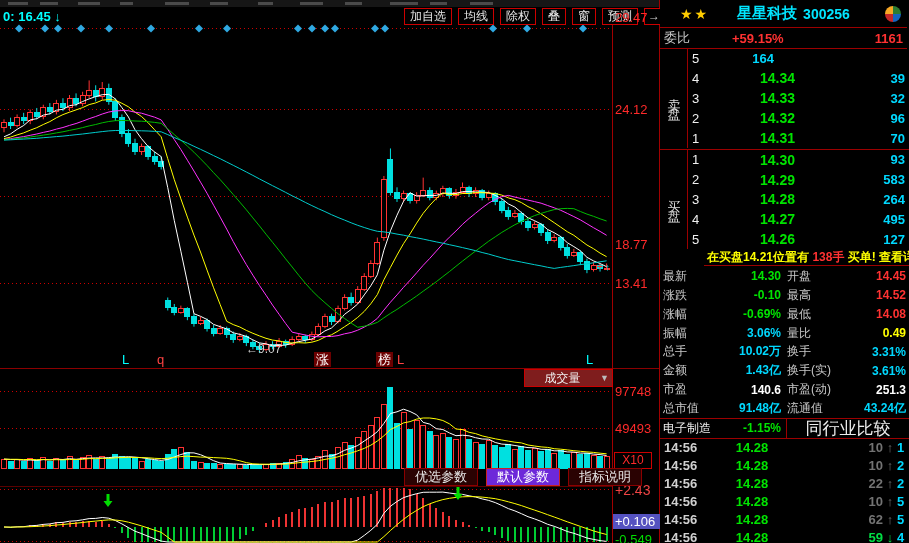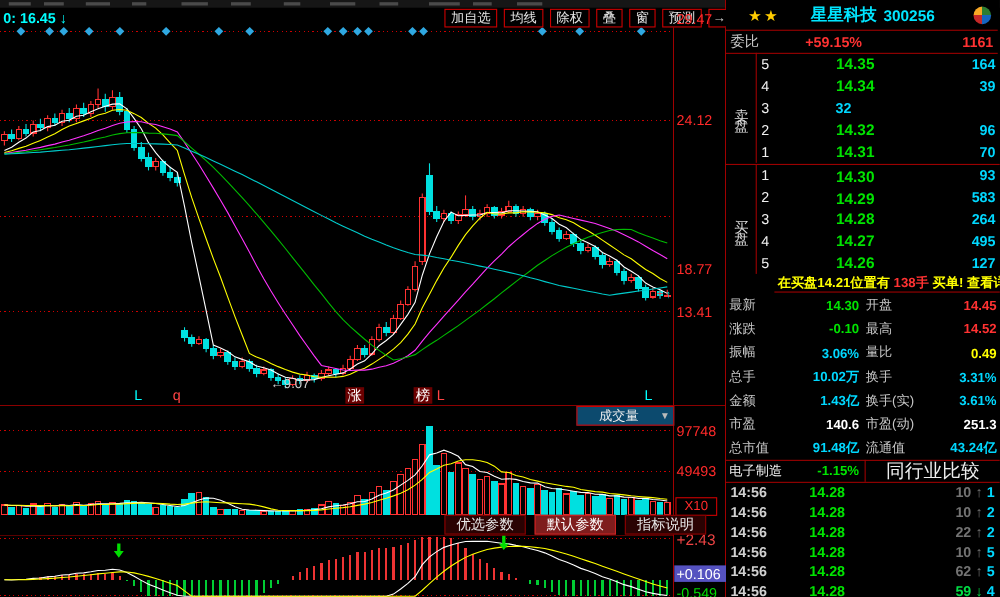--- a/index.html
+++ b/index.html
@@ -21,28 +21,28 @@
   #axis-col{position:absolute;left:613px;top:0;width:46px;height:543px;}
   .axlab{position:absolute;left:2px;color:#ff2a2a;font-size:13px;white-space:nowrap;}
   #x10box{position:absolute;left:1px;top:452px;width:36px;height:15px;border:1px solid #cc0000;
           color:#ff2a2a;font-size:12px;text-align:center;line-height:15px;}
   #macdtop{position:absolute;left:2px;top:482px;color:#ef4444;font-size:14px;text-align:right;}
   #macdmid{position:absolute;left:0;top:514px;width:47px;height:15px;background:#5552c0;
            color:#fff;font-size:13px;line-height:15px;padding-left:2px;}
   #macdbot{position:absolute;left:2px;top:532px;color:#00dd00;font-size:13px;}
   
   #volsel{position:absolute;left:524px;top:369px;width:87px;height:16px;border:1px solid #cc0000;
-          background:#0c4a6e;color:#f0f0f0;font-size:12px;display:flex;align-items:center;}
+          background:#7f1d1d;color:#f0f0f0;font-size:12px;display:flex;align-items:center;}
   #volsel .lbl{flex:1;text-align:center;}
   #volsel .dd{color:#bbb;font-size:9px;padding-right:3px;}
   
   #parambtns{position:absolute;left:404px;top:468px;display:flex;gap:8px;}
   .pbtn{height:16px;line-height:16px;padding:0 10px;font-size:13px;color:#e8e8e8;
         background:#2a0202;border:1px solid #8b0000;}
-  .pbtn.active{background:#7f1d1d;border-color:#cc2222;color:#fff;}
+  .pbtn.active{background:#6d28d9;border-color:#cc2222;color:#fff;}
   
   #panel{position:absolute;left:660px;top:0;width:249px;height:543px;background:#000;}
   #phead{position:absolute;left:0;top:0;width:249px;height:27px;display:flex;align-items:center;}
   #stars{color:#ffcc00;font-size:14px;margin-left:20px;letter-spacing:2px;}
   #sname{color:#00e5ff;font-size:15px;font-weight:bold;margin-left:28px;}
   #scode{color:#00e5ff;font-size:14px;font-weight:bold;margin-left:6px;}
   #pie{position:absolute;right:8px;top:6px;width:16px;height:16px;border-radius:50%;
        background:conic-gradient(#2e7d32 0 25%,#1565c0 25% 50%,#c62828 50% 75%,#f9a825 75% 100%);}
   #weibi{position:absolute;left:0;top:27px;width:247px;height:20px;border-top:1px solid #9c0000;
          border-bottom:1px solid #9c0000;display:flex;align-items:center;}
@@ -587,30 +587,30 @@
     <div id="weibi">
       <span class="wl">委比</span>
       <span class="wv">+59.15%</span>
       <span class="wx">1161</span>
     </div>
     <div id="sellbook" class="obook">
       <div class="side">卖盘</div>
       <div class="rows" id="sellrows">
           <div class="orow">
             <span class="lv">5</span>
-            <span class="pr">14.35</span>
             <span class="vo">164</span>
           </div>
           <div class="orow">
             <span class="lv">4</span>
             <span class="pr">14.34</span>
             <span class="vo">39</span>
           </div>
           <div class="orow">
             <span class="lv">3</span>
+            <span class="pr">14.33</span>
             <span class="vo">32</span>
           </div>
           <div class="orow">
             <span class="lv">2</span>
             <span class="pr">14.32</span>
             <span class="vo">96</span>
           </div>
           <div class="orow">
             <span class="lv">1</span>
             <span class="pr">14.31</span>
@@ -656,20 +656,26 @@
           <span class="l1">最新</span>
           <span class="v1 cg">14.30</span>
           <span class="l2">开盘</span>
           <span class="v2 cr">14.45</span>
         </div>
         <div class="srow">
           <span class="l1">涨跌</span>
           <span class="v1 cg">-0.10</span>
           <span class="l2">最高</span>
           <span class="v2 cr">14.52</span>
+        </div>
+        <div class="srow">
+          <span class="l1">涨幅</span>
+          <span class="v1 cg">-0.69%</span>
+          <span class="l2">最低</span>
+          <span class="v2 cr">14.08</span>
         </div>
         <div class="srow">
           <span class="l1">振幅</span>
           <span class="v1 cc">3.06%</span>
           <span class="l2">量比</span>
           <span class="v2 cy">0.49</span>
         </div>
         <div class="srow">
           <span class="l1">总手</span>
           <span class="v1 cc">10.02万</span>

